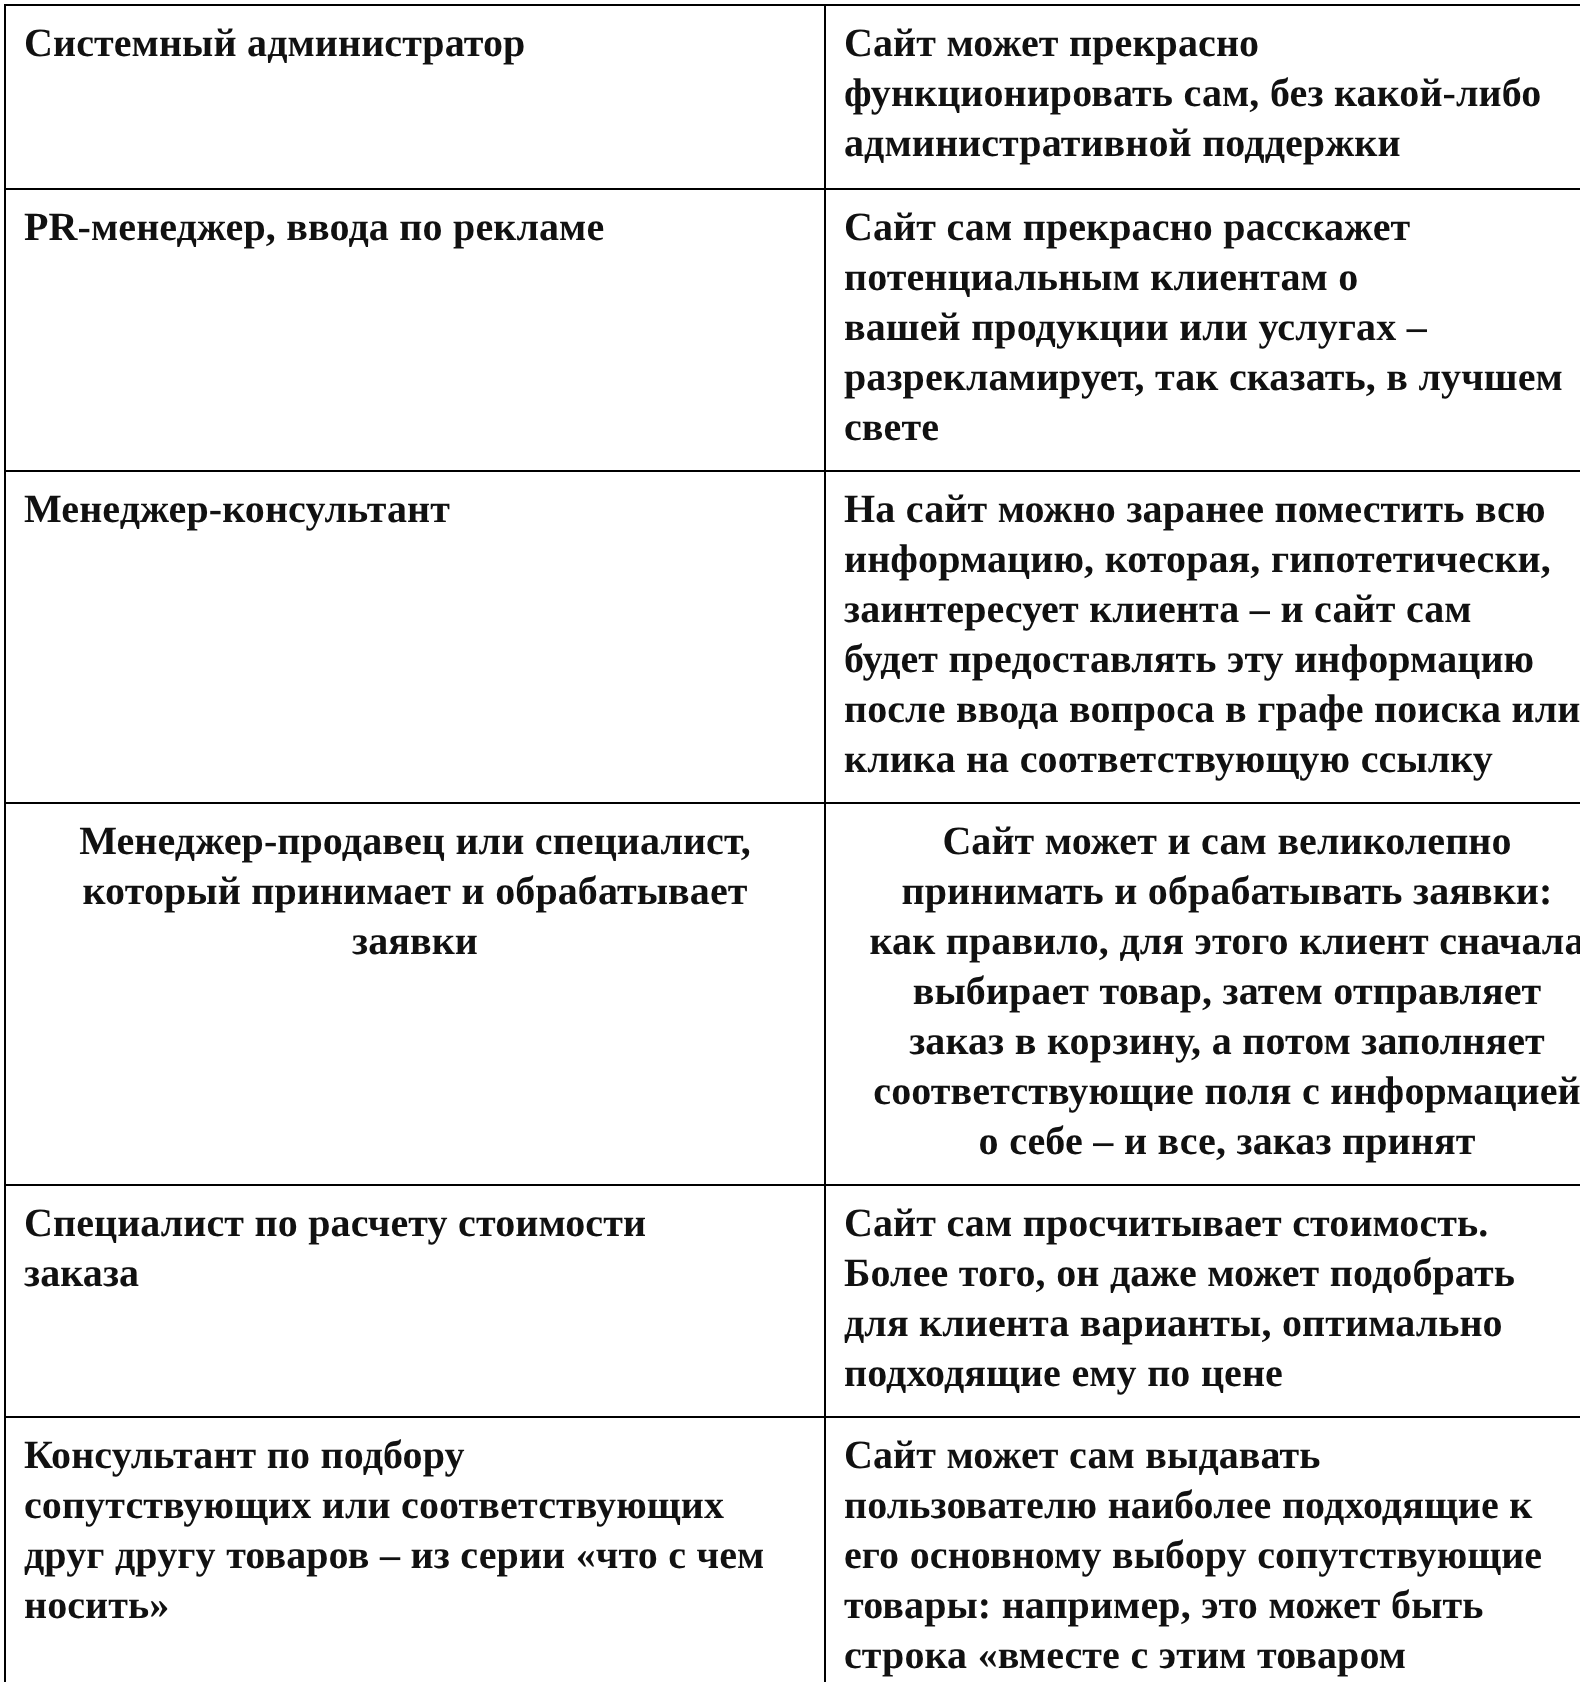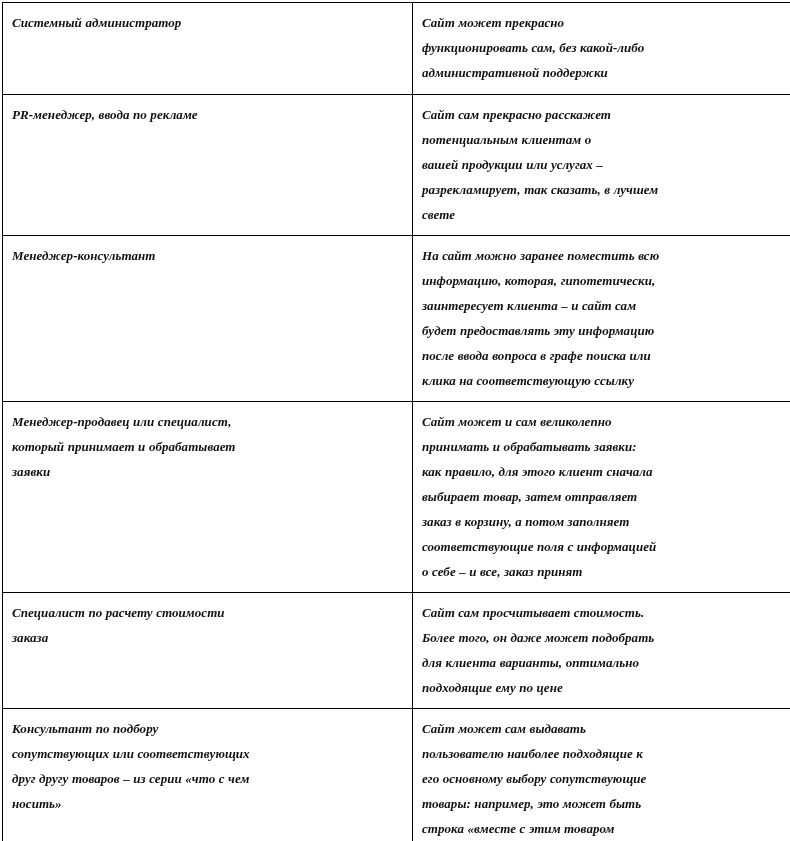--- a/index.html
+++ b/index.html
@@ -31,43 +31,42 @@
     background: #ffffff;
   }
   table.roles-table,
   table.roles-table td {
     border: 1.6px solid #000000;
   }
   table.roles-table td {
     vertical-align: top;
     padding: 7px 9px 8px 9px;
     font-family: "Liberation Serif", "DejaVu Serif", serif;
-    font-size: 13px;
+    font-size: 20px;
     font-weight: bold;
-    font-style: italic;
     line-height: 25px;
     letter-spacing: 0.05px;
     color: #111111;
     word-spacing: 0.2px;
   }
   td.col-role {
     width: 391px;
   }
   td.col-desc {
     width: 383px;
   }
   .cell-text {
     display: block;
     white-space: pre-line;
   }
   
   tr.row-0 td { height: 76px; }
   tr.row-1 td { height: 114px; }
   tr.row-2 td { height: 140px; }
-  tr.row-3 td { height: 165px; }
+  tr.row-3 td { height: 165px; text-align: center; }
   tr.row-4 td { height: 90px; margin-top: 13px; }
   tr.row-5 td { height: 166px; }
 </style>
 </head>
 <body>
 
 <div class="page">
   <table class="roles-table">
     <tbody>
 

